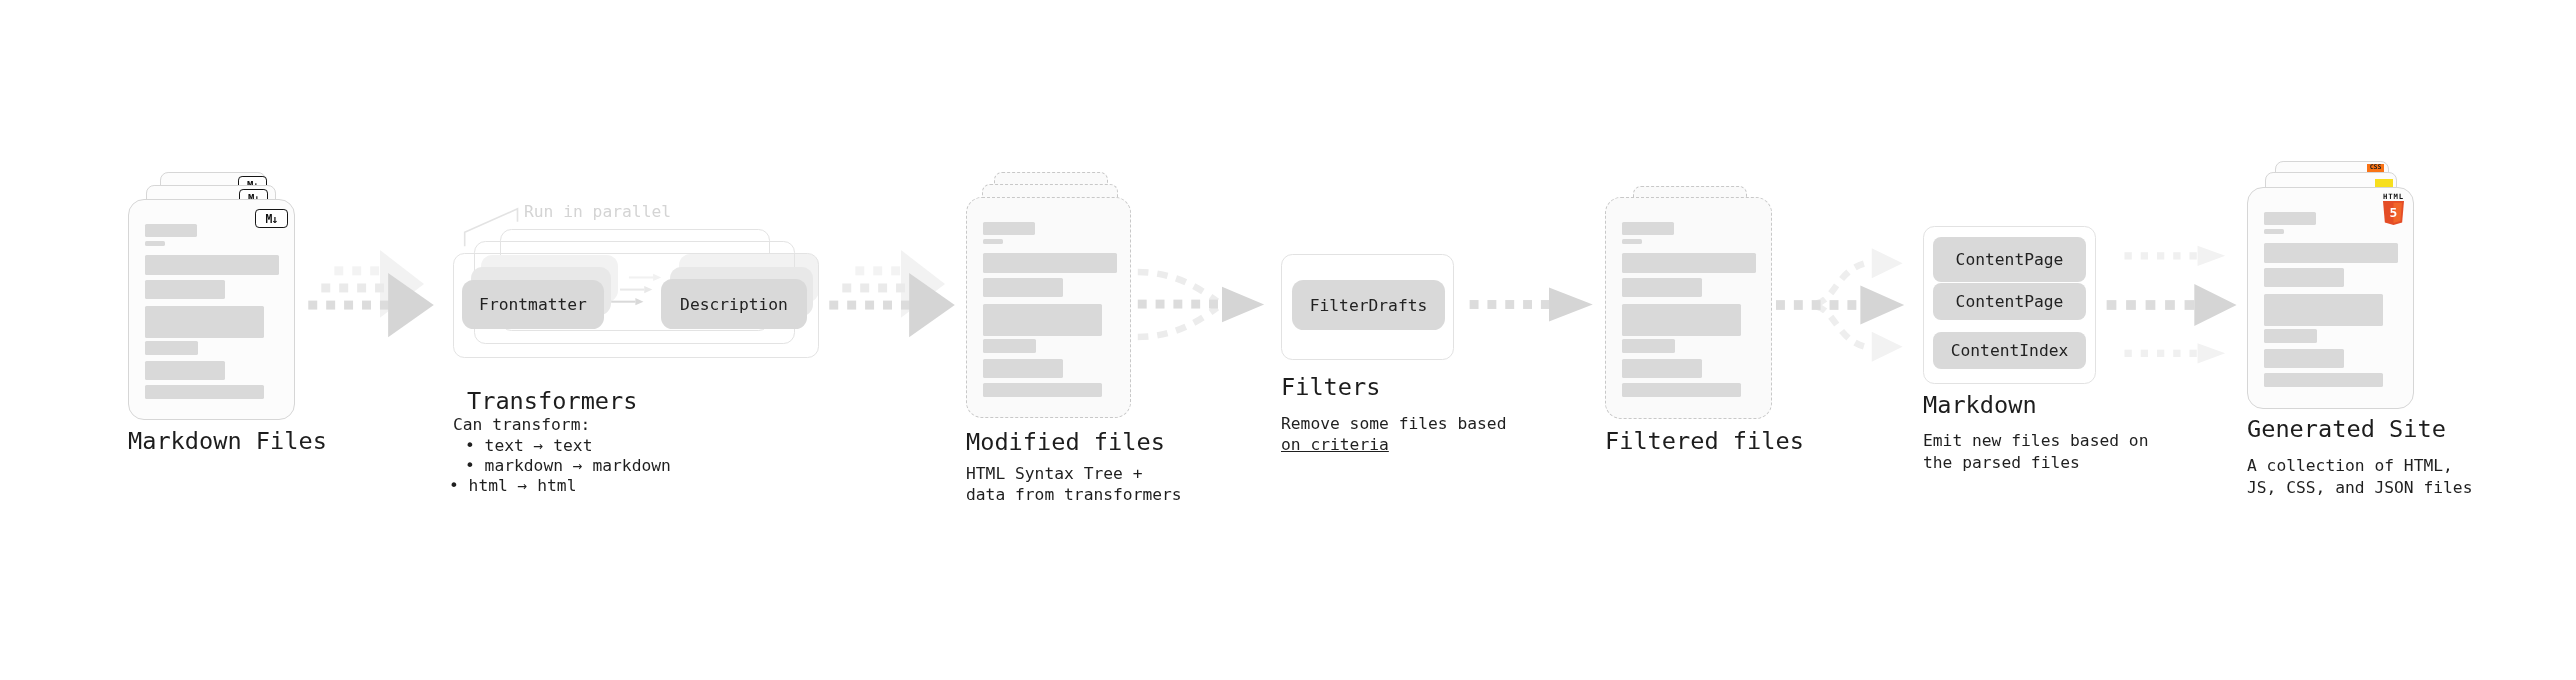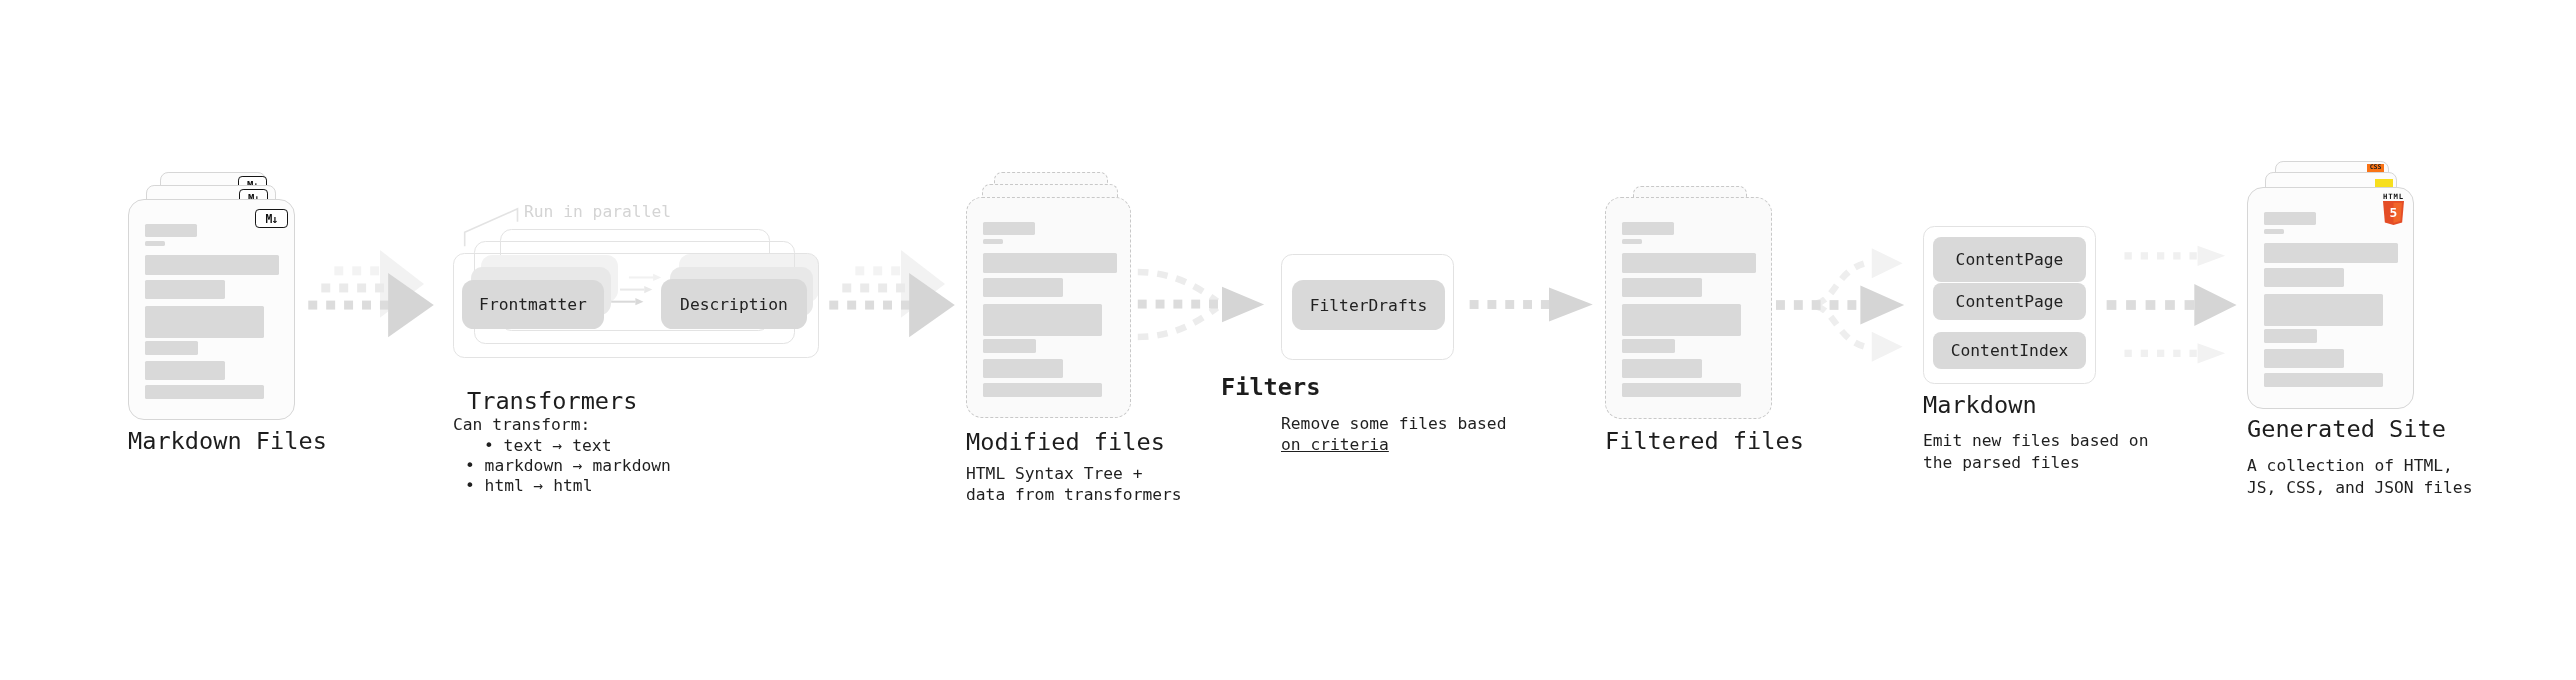--- a/index.html
+++ b/index.html
@@ -121,23 +121,23 @@
           <polygon fill="#e8e8e8" points="41,18.5 51,23 41,27.5"></polygon>
         <g stroke="#d9d9d9" stroke-width="2.5">
             <line x1="0" y1="38" x2="30" y2="38"></line>
           </g>
           <polygon fill="#d9d9d9" points="30,33.5 40,38 30,42.5"></polygon>
       </svg>
     </div>
 
     <div class="label" style="left:467px;top:375px;margin-top:12px;">Transformers</div>
     <div class="desc-line" style="left:453px;top:415px;">Can transform:</div>
-    <div class="bullet" style="left:484px;top:436px;text-align:right;">text → text</div>
+    <div class="bullet" style="left:465px;top:436px;text-align:right;">text → text</div>
     <div class="bullet" style="left:465px;top:456px;">markdown → markdown</div>
-    <div class="bullet" style="left:465px;top:476px;text-align:right;">html → html</div>
+    <div class="bullet" style="left:449px;top:476px;text-align:right;">html → html</div>
   </div>
 
   <div class="abs" style="left:826px;top:237px;">
     <svg width="132" height="106" viewBox="0 0 162 130">
       <g fill="#f3f3f3">
           <rect x="36" y="36" width="11" height="11"></rect>
           <rect x="58" y="36" width="11" height="11"></rect>
           <rect x="80" y="36" width="11" height="11"></rect>
         </g>
       <polygon fill="#f2f2f2" points="92,16 146,57.5 92,99"></polygon>
@@ -187,21 +187,21 @@
           <rect x="68" y="44" width="11" height="11"></rect>
           <rect x="90" y="44" width="11" height="11"></rect>
         </g>
       <polygon fill="#d5d5d5" points="106,28 158,50 106,72"></polygon>
     </svg>
   </div>
 
   <div class="stage">
     <div class="w-box" style="left:1281px;top:254px;width:173px;height:106px;"></div>
     <div class="pill" style="left:1292px;top:280px;width:153px;height:50px;">FilterDrafts</div>
-    <div class="label" style="left:1221px;top:373px;font-weight:bold;">Filters</div>
+    <div class="label" style="left:1281px;top:373px;">Filters</div>
     <div class="desc-line" style="left:1281px;top:414px;">Remove some files based</div>
     <div class="desc-line" style="left:1281px;top:435px;text-decoration:underline;">on criteria</div>
   </div>
 
   <div class="abs" style="left:1468px;top:284px;">
     <svg width="128" height="41" viewBox="0 0 158 50">
       <g fill="#dcdcdc">
           <rect x="2" y="19.5" width="11" height="11"></rect>
           <rect x="24" y="19.5" width="11" height="11"></rect>
           <rect x="46" y="19.5" width="11" height="11"></rect>

